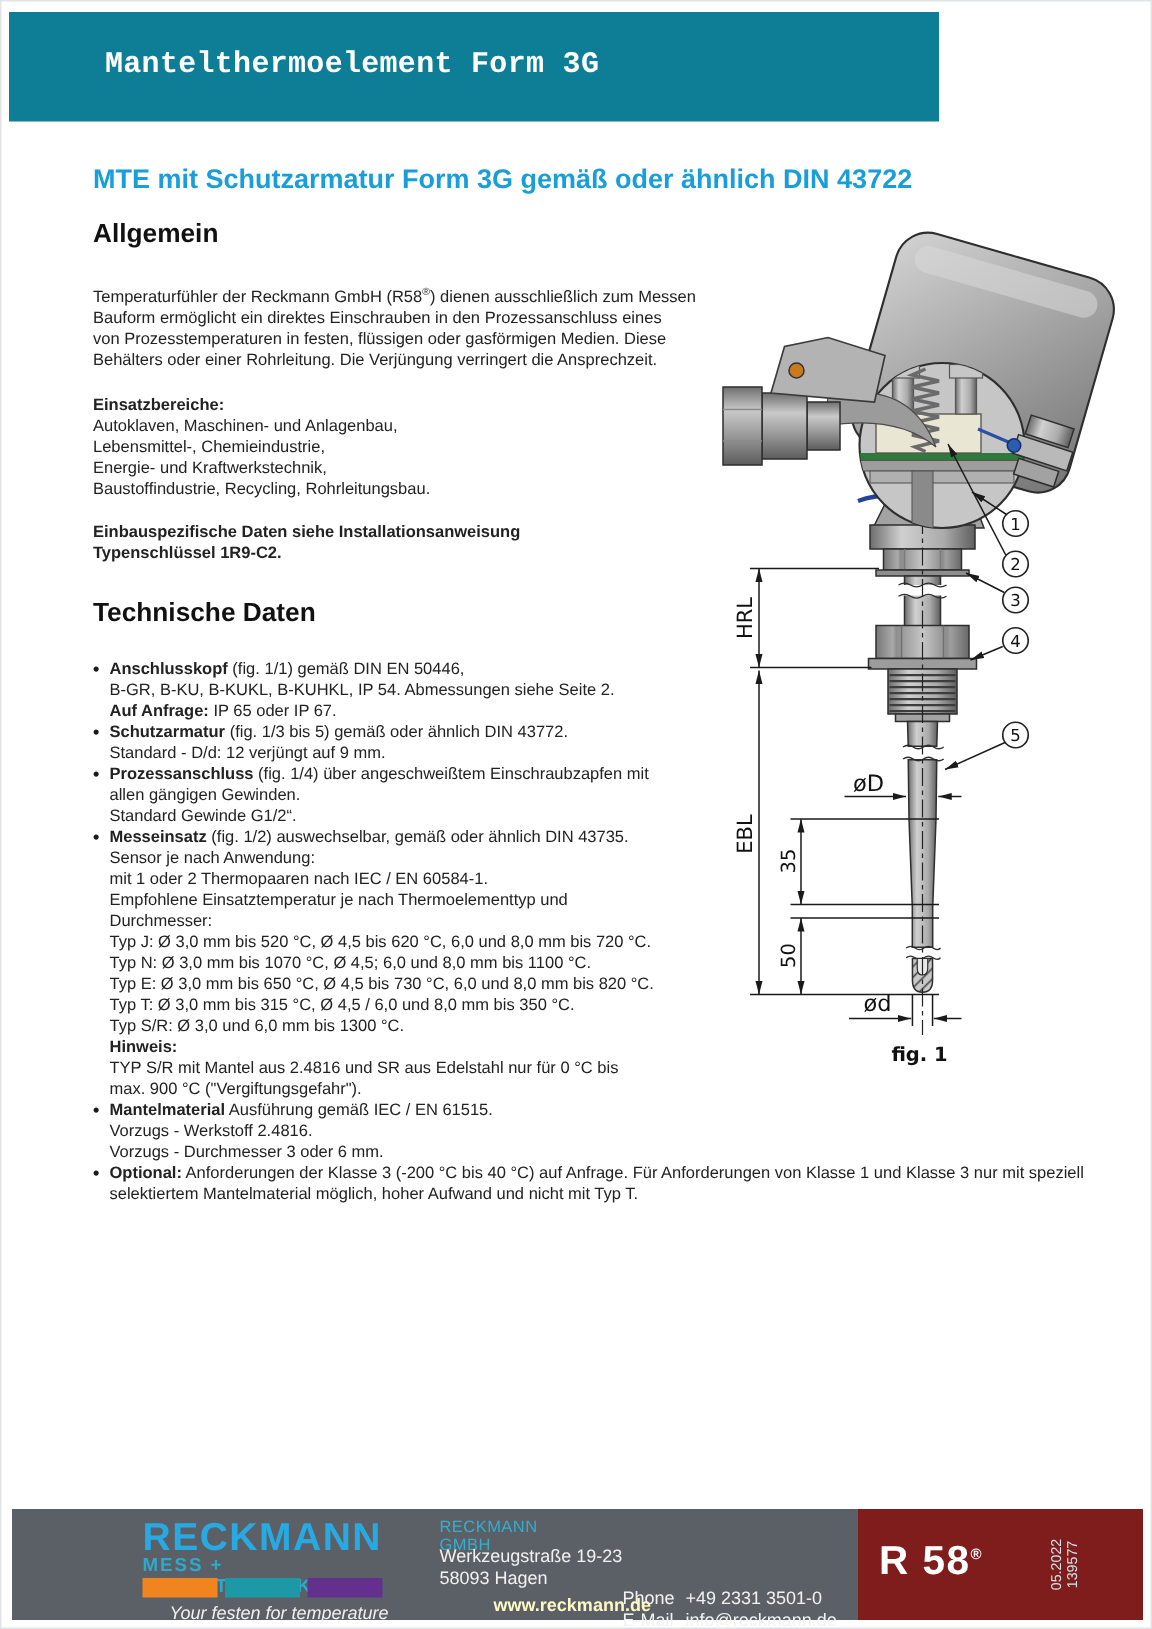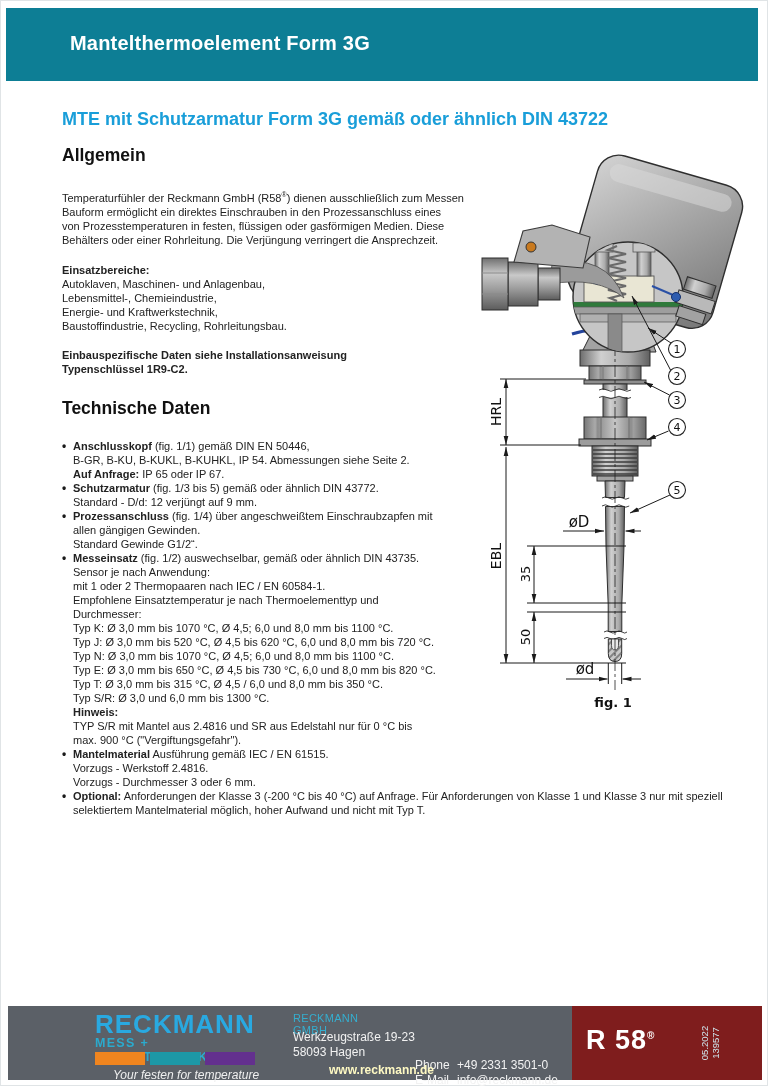--- a/index.html
+++ b/index.html
@@ -1,20 +1,20 @@
 <!DOCTYPE html>
 <html><head>
 <meta charset="utf-8">
 <style>
   html,body{margin:0;padding:0;background:#fff;}
   .page{position:relative;width:768px;height:1086px;background:#fff;overflow:hidden;
         font-family:"Liberation Sans",sans-serif;color:#1a1a1a;
         box-shadow:inset 0 0 0 1px #e0e4e6;}
   
-  .headerbar{position:absolute;left:6px;top:8px;width:752px;height:73px;background:#0d7e95;}
+  .headerbar{position:absolute;left:6px;top:8px;width:620px;height:73px;background:#0d7e95;font-family:Liberation Mono, monospace;}
   .headerbar .title{position:absolute;left:64px;top:24px;color:#fff;font-size:20px;font-weight:700;letter-spacing:.2px;}
   .subtitle{position:absolute;left:62px;top:109px;font-size:18px;font-weight:700;color:#199ed9;}
   .h-allgemein{position:absolute;left:62px;top:145px;font-size:17.5px;font-weight:700;color:#111;}
   
   .tblock{position:absolute;left:62px;width:432px;}
   .tline{white-space:pre;font-size:11px;line-height:14px;color:#222;}
   .tline .b{font-weight:700;}
   .tline sup{font-size:7px;line-height:0;}
   .intro{top:191px;}
   .einsatz{top:263px;}
@@ -94,21 +94,20 @@
         <div class="tline"><span class="b">Prozessanschluss</span><span> (fig. 1/4) über angeschweißtem Einschraubzapfen mit</span></div>
         <div class="tline"><span>allen gängigen Gewinden.</span></div>
         <div class="tline"><span>Standard Gewinde G1/2“.</span></div>
       </div>
     <div class="t-item">
         <div class="tline"><span class="b">Messeinsatz</span><span> (fig. 1/2) auswechselbar, gemäß oder ähnlich DIN 43735.</span></div>
         <div class="tline"><span>Sensor je nach Anwendung:</span></div>
         <div class="tline"><span>mit 1 oder 2 Thermopaaren nach IEC / EN 60584-1.</span></div>
         <div class="tline"><span>Empfohlene Einsatztemperatur je nach Thermoelementtyp und</span></div>
         <div class="tline"><span>Durchmesser:</span></div>
-        <div class="tline"><span>Typ K: Ø 3,0 mm bis 1070 °C, Ø 4,5; 6,0 und 8,0 mm bis 1100 °C.</span></div>
         <div class="tline"><span>Typ J: Ø 3,0 mm bis 520 °C, Ø 4,5 bis 620 °C, 6,0 und 8,0 mm bis 720 °C.</span></div>
         <div class="tline"><span>Typ N: Ø 3,0 mm bis 1070 °C, Ø 4,5; 6,0 und 8,0 mm bis 1100 °C.</span></div>
         <div class="tline"><span>Typ E: Ø 3,0 mm bis 650 °C, Ø 4,5 bis 730 °C, 6,0 und 8,0 mm bis 820 °C.</span></div>
         <div class="tline"><span>Typ T: Ø 3,0 mm bis 315 °C, Ø 4,5 / 6,0 und 8,0 mm bis 350 °C.</span></div>
         <div class="tline"><span>Typ S/R: Ø 3,0 und 6,0 mm bis 1300 °C.</span></div>
         <div class="tline"><span class="b">Hinweis:</span></div>
         <div class="tline"><span>TYP S/R mit Mantel aus 2.4816 und SR aus Edelstahl nur für 0 °C bis</span></div>
         <div class="tline"><span>max. 900 °C ("Vergiftungsgefahr").</span></div>
       </div>
     <div class="t-item">

